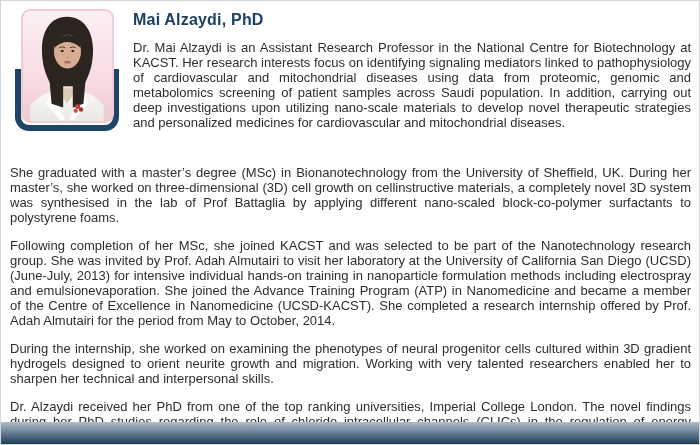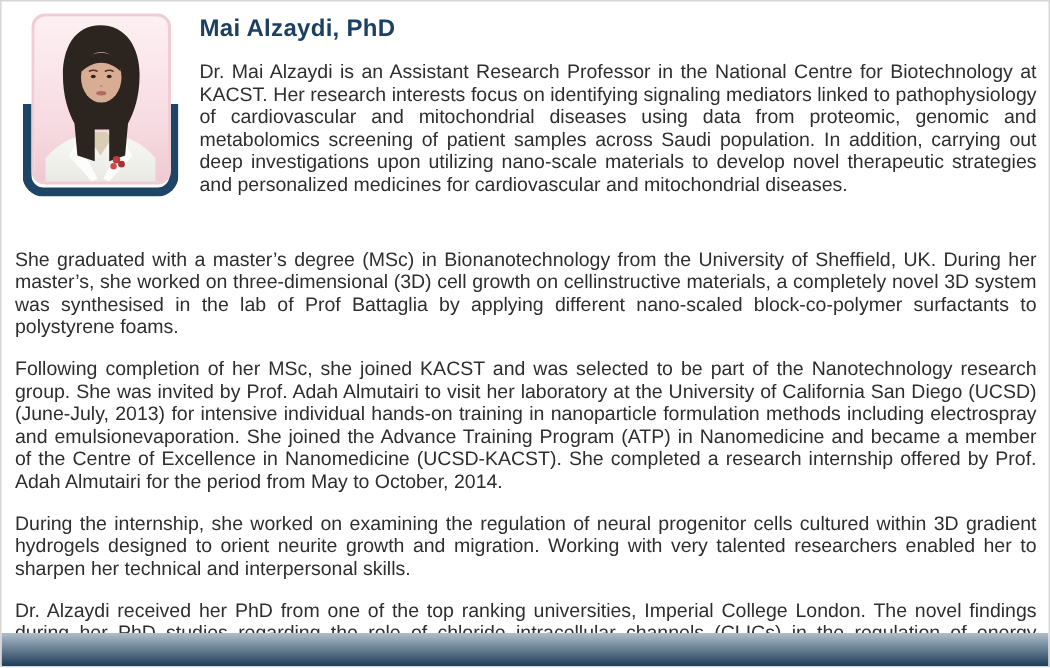--- a/index.html
+++ b/index.html
@@ -126,18 +126,18 @@
 
     <div class="header-text">
       <div class="profile-name">Mai Alzaydi, PhD</div>
       <p class="bio-text">Dr. Mai Alzaydi is an Assistant Research Professor in the National Centre for Biotechnology at KACST. Her research interests focus on identifying signaling mediators linked to pathophysiology of cardiovascular and mitochondrial diseases using data from proteomic, genomic and metabolomics screening of patient samples across Saudi population. In addition, carrying out deep investigations upon utilizing nano-scale materials to develop novel therapeutic strategies and personalized medicines for cardiovascular and mitochondrial diseases.</p>
     </div>
   </div>
 
   <div class="body-block">
     <p class="bio-text">She graduated with a master’s degree (MSc) in Bionanotechnology from the University of Sheffield, UK. During her master’s, she worked on three-dimensional (3D) cell growth on cellinstructive materials, a completely novel 3D system was synthesised in the lab of Prof Battaglia by applying different nano-scaled block-co-polymer surfactants to polystyrene foams.</p>
     <p class="bio-text">Following completion of her MSc, she joined KACST and was selected to be part of the Nanotechnology research group. She was invited by Prof. Adah Almutairi to visit her laboratory at the University of California San Diego (UCSD) (June-July, 2013) for intensive individual hands-on training in nanoparticle formulation methods including electrospray and emulsionevaporation. She joined the Advance Training Program (ATP) in Nanomedicine and became a member of the Centre of Excellence in Nanomedicine (UCSD-KACST). She completed a research internship offered by Prof. Adah Almutairi for the period from May to October, 2014.</p>
-    <p class="bio-text">During the internship, she worked on examining the regulation of neural progenitor cells cultured within 3D gradient hydrogels designed to orient neurite growth and migration. Working with very talented researchers enabled her to sharpen her technical and interpersonal skills.</p>
+    <p class="bio-text">During the internship, she worked on examining the phenotypes of neural progenitor cells cultured within 3D gradient hydrogels designed to orient neurite growth and migration. Working with very talented researchers enabled her to sharpen her technical and interpersonal skills.</p>
     <p class="bio-text">Dr. Alzaydi received her PhD from one of the top ranking universities, Imperial College London. The novel findings during her PhD studies regarding the role of chloride intracellular channels (CLICs) in the regulation of energy metabolism are of key importance in pulmonary arterial hypertension (PAH) and cancer. She is a board member of the Saudi Association for Pulmonary Hypertension (SAPH) and a member of the European Vascular Biology Organization (EVBO).</p>
   </div>
 
   <div class="footer-bar"></div>
 </div>
 
 </body></html>

